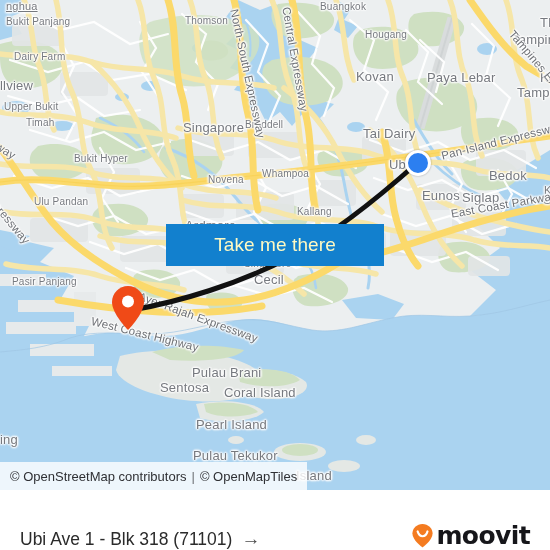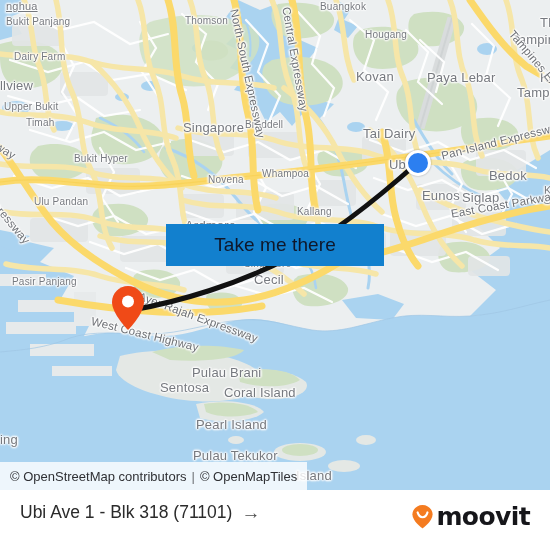--- a/index.html
+++ b/index.html
@@ -71,22 +71,22 @@
     color:#2f3034;font-size:13px;
     font-family:"Liberation Sans", sans-serif;
     white-space:nowrap;
   }
   #attrib .sep{margin:0 5px;color:#6e7176;}
 
   
   #footer{
     position:absolute;left:0;top:490px;width:550px;height:60px;
     background:#ffffff;
-    display:flex;align-items:flex-start;
-    padding:12px 20px;box-sizing:border-box;
+    display:flex;align-items:flex-end;
+    padding:0 20px;box-sizing:border-box;
   }
   .f-text{font-size:17.5px;color:#2b2b2b;white-space:nowrap;}
   .f-arrow{margin:0 9px;font-size:19px;color:#4a4a4a;}
   #logo{
     margin-left:auto;display:flex;align-items:center;gap:2px;
   }
   #logo .wordmark{
     font-size:25px;font-weight:bold;color:#16161a;
     letter-spacing:-.6px;font-family:"DejaVu Sans", sans-serif;
   }
@@ -405,21 +405,21 @@
 
     <div class="origin-dot" style="left:405px;top:150px;"></div>
 
     <div class="dest-pin" style="left:110px;top:284px;">
       <svg width="36" height="48" viewBox="0 0 36 48">
         <path d="M18,2 C9.2,2 2,9.2 2,18 C2,30 18,46 18,46 C18,46 34,30 34,18 C34,9.2 26.8,2 18,2 Z" fill="#f04a17"></path>
         <circle cx="18" cy="17.5" r="6" fill="#ffffff"></circle>
       </svg>
     </div>
 
-    <div id="cta" style="background: rgb(18, 128, 206); color: #0f172a;">
+    <div id="cta" style="background: rgb(18, 128, 206); color: #fef9c3;">
       <span>Take me there</span>
     </div>
 
     <div id="attrib">
       <span>© OpenStreetMap contributors</span>
       <span class="sep">|</span>
       <span>© OpenMapTiles</span>
     </div>
   </div>
 

